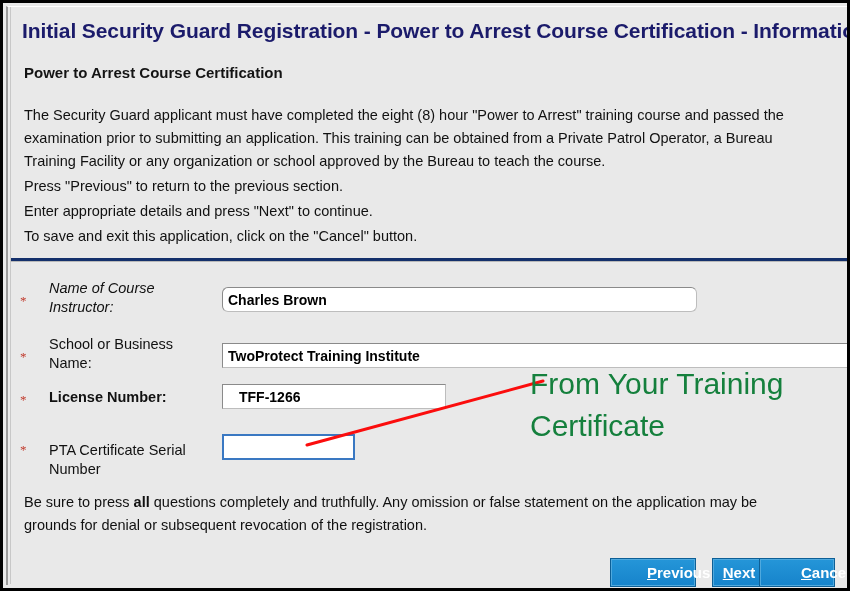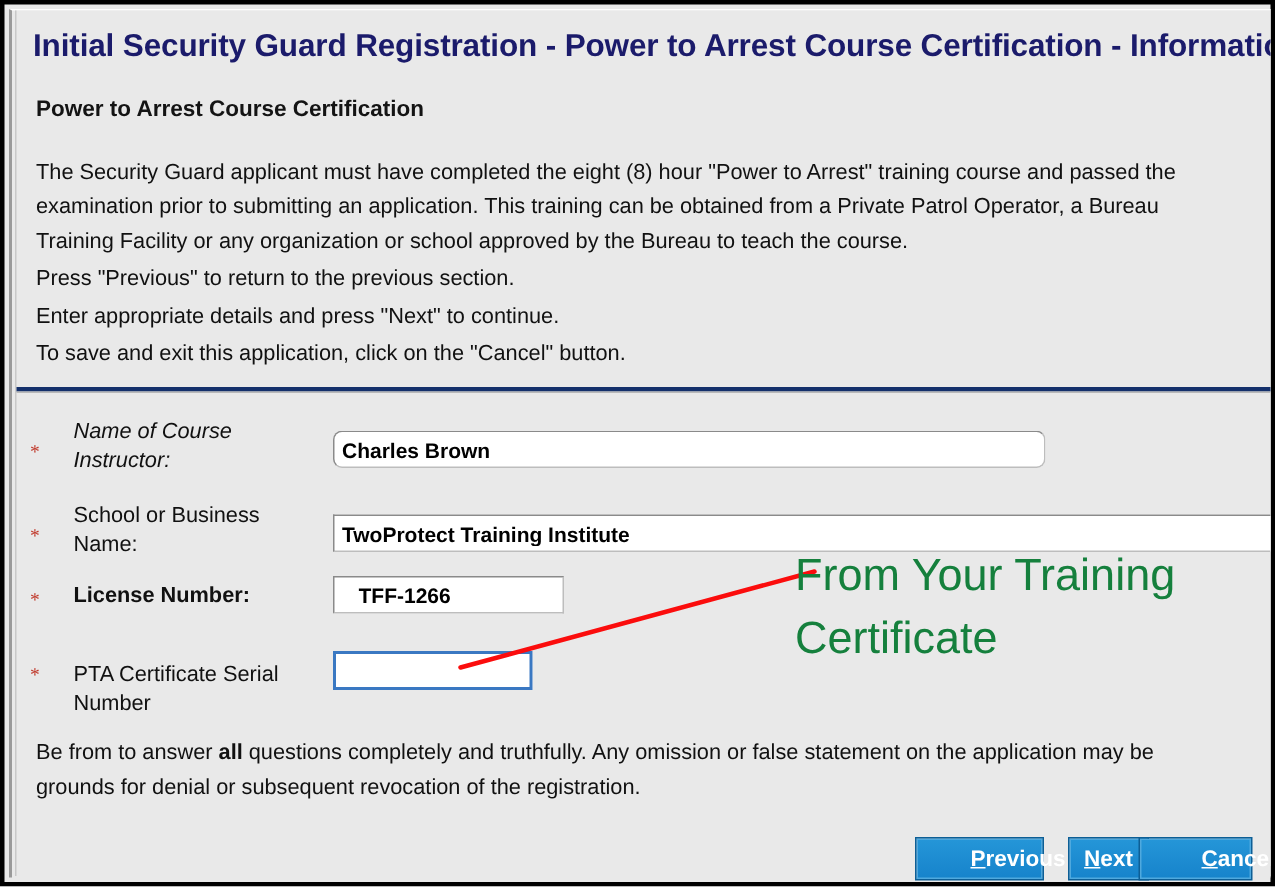--- a/index.html
+++ b/index.html
@@ -282,33 +282,33 @@
 
         <div class="field-row" style="top:64px;height:44px;">
           <span class="req-star" style="top:21px;">*</span>
           <span class="field-label" style="top:6px;">School or Business Name:</span>
           <input class="text-input" style="left: 211px; top: 14px; width: 640px;" value="TwoProtect Training Institute">
         </div>
 
         <div class="field-row" style="top:118px;height:32px;">
           <span class="req-star" style="top:10px;">*</span>
           <span class="field-label" style="top:5px;font-weight:bold;">License Number:</span>
-          <input class="text-input" style="left: 211px; top: 1px; width: 154px; padding-left: 16px;" value="TFF-1266">
+          <input class="text-input" style="left: 211px; top: 1px; width: 224px; padding-left: 16px;" value="TFF-1266">
         </div>
 
         <div class="field-row" style="top:158px;height:46px;">
           <span class="req-star" style="top:20px;">*</span>
           <span class="field-label" style="top:18px;width:185px;">PTA Certificate Serial Number</span>
           <input class="text-input focused" style="left: 211px; top: 11px; width: 133px;" value="">
         </div>
 
       </div>
 
       <div class="footer-note">
-        <span class="ln"><span>Be from to answer </span><b>all</b><span> questions completely and truthfully. Any omission or false statement on the application may be</span></span>
+        <span class="ln"><span>Be sure to press </span><b>all</b><span> questions completely and truthfully. Any omission or false statement on the application may be</span></span>
         <span class="ln">grounds for denial or subsequent revocation of the registration.</span>
       </div>
 
       <div class="button-bar">
         <div class="btn" style="left:599px;width:86px;padding-left:36px;"><span class="ak">P</span><span>revious</span></div>
         <div class="btn" style="left:701px;width:54px;"><span class="ak">N</span><span>ext</span></div>
         <div class="btn" style="left:748px;width:76px;padding-left:41px;"><span class="ak">C</span><span>ancel</span></div>
       </div>
 
     </div>

